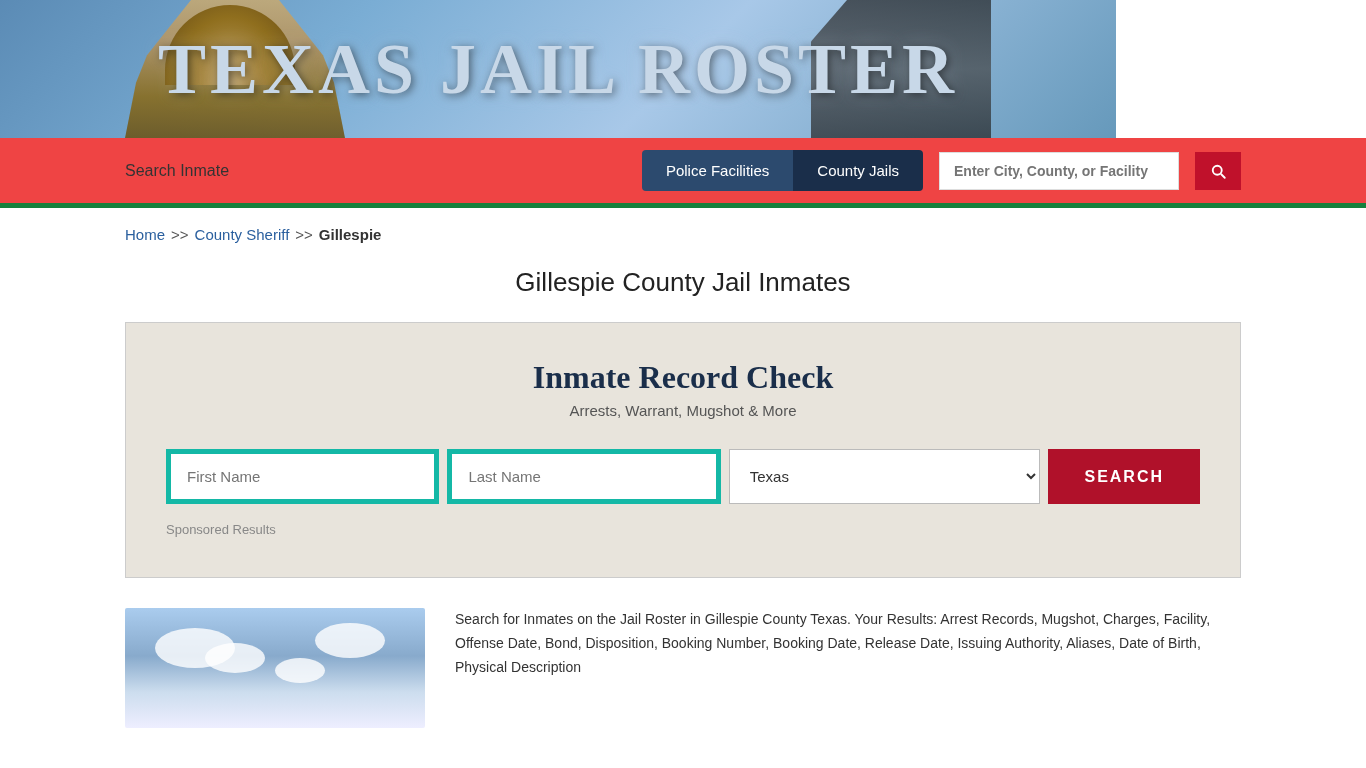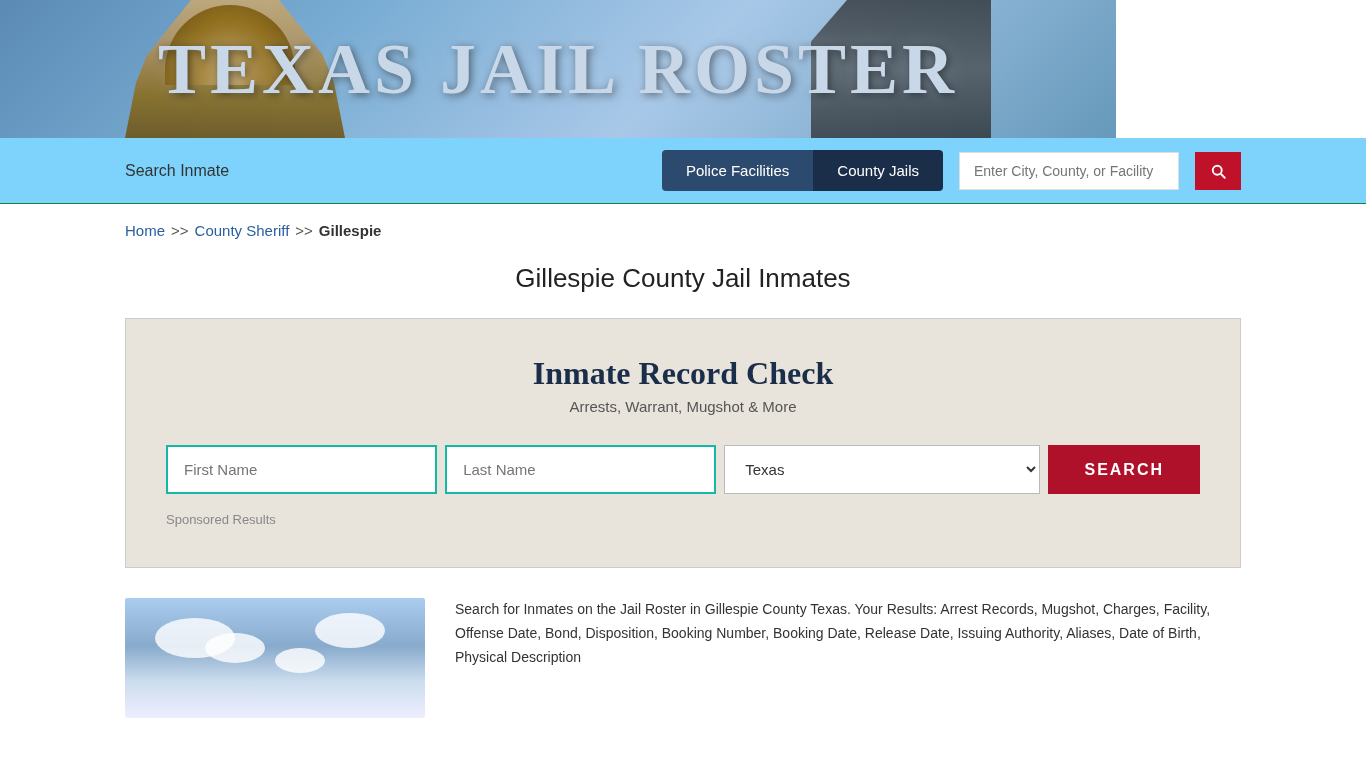--- a/index.html
+++ b/index.html
@@ -56,22 +56,22 @@
       background: linear-gradient(180deg, #222 0%, #444 50%, #222 100%);
       opacity: 0.7;
       clip-path: polygon(20% 0%, 100% 0%, 100% 100%, 0% 100%, 0% 30%);
     }
 
     
     .nav-bar {
       display: flex;
       align-items: center;
       padding: 12px 125px;
-      background: #7dd3fc;
-      border-bottom: 1px solid #15803d;
+      background: #ef4444;
+      border-bottom: 5px solid #15803d;
       gap: 16px;
     }
     .nav-bar .search-inmate-label {
       font-size: 16px;
       color: #333;
       font-family: Arial, sans-serif;
       margin-right: auto;
     }
     .nav-tabs {
       display: flex;
@@ -93,23 +93,24 @@
     }
     .nav-tab.county {
       background: #1a2e4a;
       border-radius: 0 4px 4px 0;
     }
     .search-facility-input {
       padding: 10px 14px;
       font-size: 14px;
       font-family: Arial, sans-serif;
       border: 1px solid #ddd;
-      width: 220px;
+      width: 240px;
       color: #999;
       outline: none;
+      font-weight: bold;
     }
     .search-facility-btn {
       background: #c0112b;
       border: none;
       padding: 10px 14px;
       cursor: pointer;
       display: flex;
       align-items: center;
       justify-content: center;
     }
@@ -175,21 +176,21 @@
     .search-form {
       display: flex;
       gap: 0;
       align-items: stretch;
     }
     .form-input {
       flex: 1;
       padding: 14px 16px;
       font-size: 15px;
       font-family: Arial, sans-serif;
-      border: 2px solid #14b8a6;
+      border: 5px solid #14b8a6;
       outline: none;
       color: #999;
       background: #fff;
       margin-right: 8px;
     }
     .form-input:last-of-type {
       margin-right: 8px;
     }
     .state-select {
       flex: 1.2;

